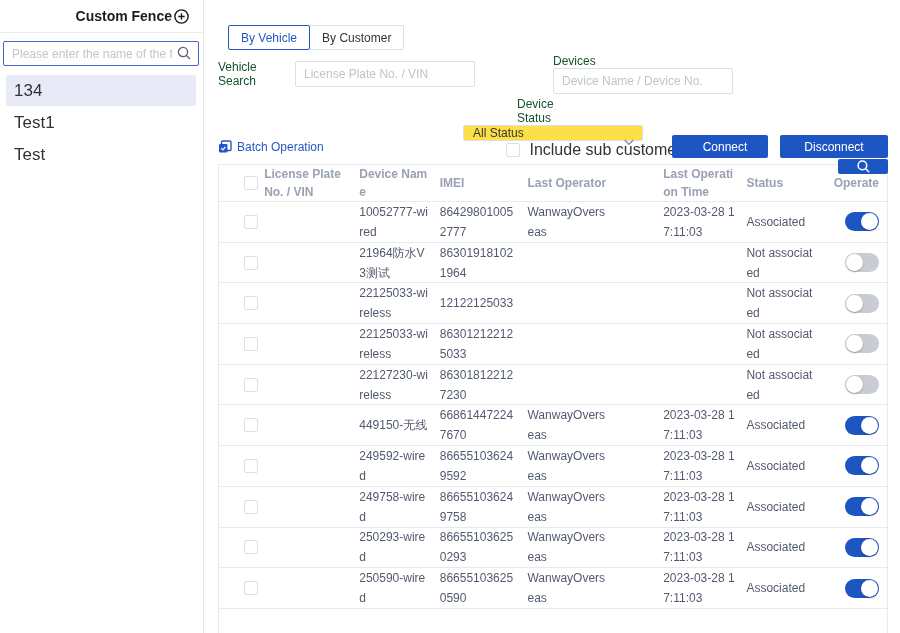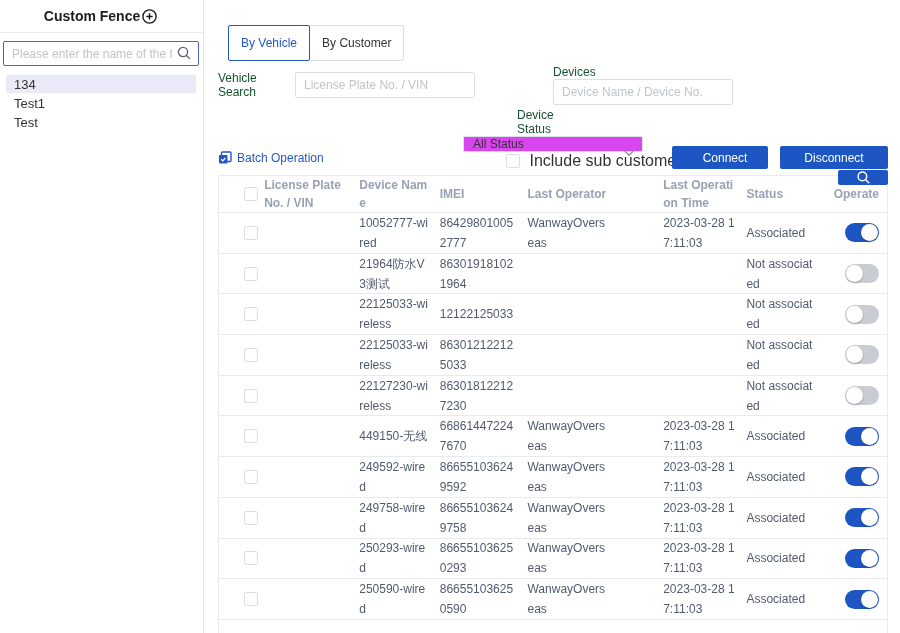--- a/index.html
+++ b/index.html
@@ -1,48 +1,48 @@
 <!DOCTYPE html>
 <html><head>
 <meta charset="utf-8">
 <style>
   * { margin:0; padding:0; box-sizing:border-box; }
   html,body { width:900px; height:633px; background:#fff; font-family:"Liberation Sans",sans-serif; overflow:hidden; }
   .app { position:relative; width:900px; height:633px; display:flex; }
 
   
   .sidebar { width:204px; height:633px; border-right:1px solid #e4e6ea; background:#fff; flex:none; }
-  .sb-header { height:33px; display:flex; align-items:center; justify-content:center; padding:0 13px 0 12px; border-bottom:1px solid #ececec; }
+  .sb-header { height:33px; display:flex; align-items:center; justify-content:flex-end; padding:0 13px 0 12px; border-bottom:1px solid #ececec; }
   .sb-title { font-size:14px; font-weight:bold; color:#1c1c1c; }
   .icon-btn { width:18px; height:18px; display:flex; align-items:center; justify-content:center; cursor:pointer; background:none; border:none; }
   .sb-search { position:relative; margin:8px 4px 9px 3px; }
   .sb-search input { width:100%; height:25px; border:1px solid #4a63d0; border-radius:2px; padding:0 26px 0 8px; font-size:12px; color:#333; font-family:inherit; outline:none; }
   .sb-search input::placeholder { color:#c0c4cc; }
   .sb-search .mag { position:absolute; right:7px; top:4px; }
   .fence-list { padding:0; }
-  .fence-item { height:18px; margin:1px 7px 1px 6px; display:flex; align-items:center; padding-left:8px; font-size:13px; color:#333; border-radius:2px; cursor:pointer; }
+  .fence-item { height:31px; margin:1px 7px 1px 6px; display:flex; align-items:center; padding-left:8px; font-size:17px; color:#333; border-radius:2px; cursor:pointer; }
   .fence-item.selected { background:#e9eaf8; }
 
   
   .main { flex:1; padding:25px 12px 0 14px; }
   .tabs { display:flex; margin-left:10px; }
-  .tab { height:36px; padding:0 12px; display:flex; align-items:center; font-size:12px; border:1px solid #dcdfe6; background:#fff; color:#333; cursor:pointer; border-radius:2px; }
+  .tab { height:25px; padding:0 12px; display:flex; align-items:center; font-size:12px; border:1px solid #dcdfe6; background:#fff; color:#333; cursor:pointer; border-radius:2px; }
   .tab + .tab { margin-left:-1px; }
   .tab.active { border-color:#2457c5; color:#2457c5; position:relative; z-index:1; }
 
   .form-row { display:flex; align-items:center; height:26px; margin-top:11px; }
   .form-row.second { margin-top:10px;flex-direction:column; }
   .f-label { font-size:12px; color:#14532d; }
   .lbl-vehicle { width:77px; }
   .lbl-devstatus { width:72px; }
   .f-input { height:26px; border:1px solid #dcdfe6; border-radius:2px; padding:0 8px; font-size:12px; color:#333; width:180px; font-family:inherit; outline:none; }
   .f-input::placeholder { color:#c0c4cc; }
   .grp-devices { margin-left:78px; display:flex; align-items:flex-start;flex-direction:column; }
   .lbl-devices { width:48px; }
-  .select { position:relative; width:180px; height:26px; border:1px solid #dcdfe6; border-radius:2px; display:flex; align-items:center; padding:0 24px 0 9px; font-size:12px; color:#333; cursor:pointer; background:#d946ef; }
+  .select { position:relative; width:180px; height:26px; border:1px solid #dcdfe6; border-radius:2px; display:flex; align-items:center; padding:0 24px 0 9px; font-size:12px; color:#333; cursor:pointer; background:#fde047; }
   .select .chev { position:absolute; right:8px; top:9px; }
   .grp-sub { margin-left:82px; display:flex; align-items:center; cursor:pointer; }
   .checkbox { width:14px; height:14px; border:1px solid #dcdfe6; border-radius:2px; background:#fff; flex:none; }
   .grp-sub .cb-label { font-size:16px; color:#333; margin-left:9px; }
   .btn { border:none; border-radius:2px; background:#1d56c2; color:#fff; font-size:12px; font-family:inherit; cursor:pointer; display:flex; align-items:center; justify-content:center; }
   .btn-search { width:50px; height:25px; margin-left:auto; }
 
   .actions-row { display:flex; align-items:center; margin-top:12px; height:23px; }
   .batch-link { display:flex; align-items:flex-end; color:#2457c5; font-size:12px; cursor:pointer; }
   .batch-link .b-ic { margin-right:5px; display:flex; }

